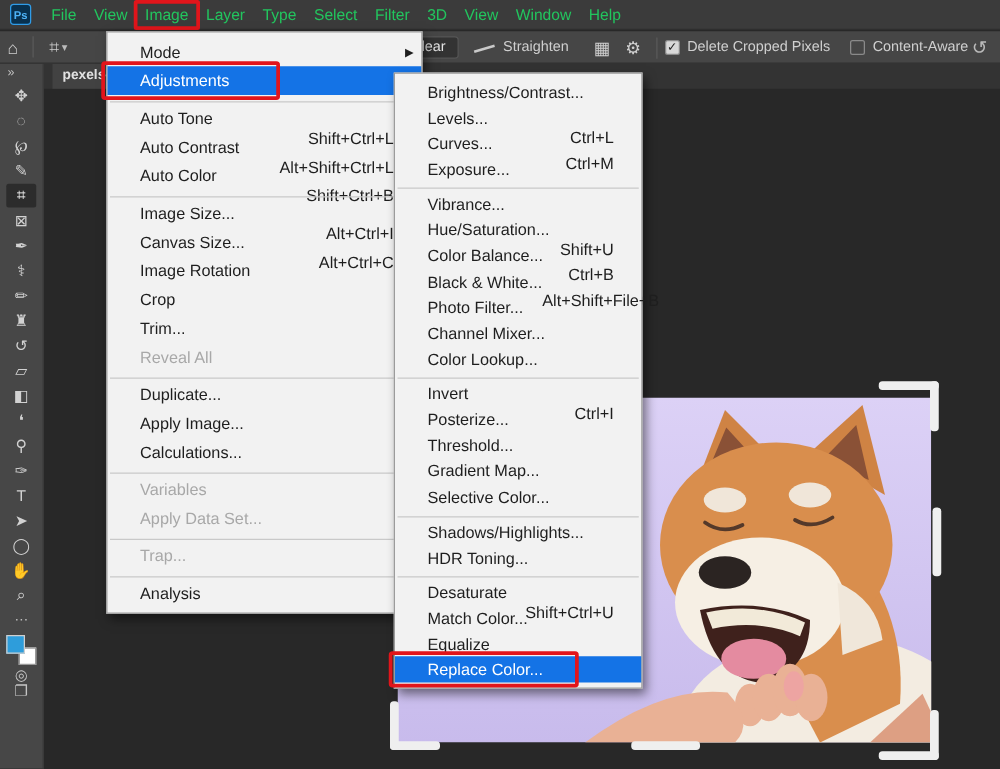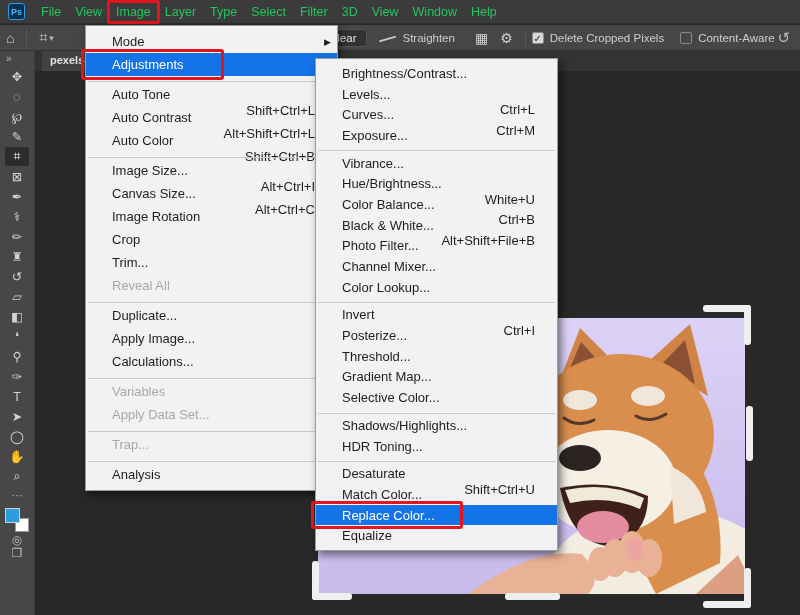--- a/index.html
+++ b/index.html
@@ -70,21 +70,21 @@
   .canvas { position:absolute; left:35px; top:71px; width:765px; height:544px;
             background:#282828; z-index:1; overflow:hidden; }
   .photo { position:absolute; left:283px; top:247px; width:427px; height:276px; }
   .photo svg { display:block; }
   .handle { position:absolute; background:#efefef; border-radius:3px; z-index:2; }
 
   
   .menu { position:absolute; background:#f2f2f2; border:1px solid #9b9b9b;
           box-shadow:3px 4px 8px rgba(0,0,0,.5); z-index:30; padding:4px 0; }
   .menu-image { left:85px; top:25px; width:253px; }
-  .submenu { left:315px; top:58px; width:243px; z-index:31;text-align:center; }
+  .submenu { left:315px; top:58px; width:199px; z-index:31;text-align:center; }
   .menu-row { position:relative; display:flex; align-items:center; height:23px;
               padding:0 22px 0 26px; font-size:13px; color:#1e1e1e; white-space:nowrap; }
   .submenu .menu-row { height:20.7px; }
   .menu-row .shortcut { margin-left:auto;margin-top:31px; }
   .menu-row .arrow { display:none; }
   .menu-row.submenu-flag .arrow { display:block; position:absolute; right:6px; top:50%;
               transform:translateY(-50%); font-size:9px; color:#1e1e1e; }
   .menu-row.disabled { color:#a8a8a8; }
   .menu-row.disabled .arrow { color:#a8a8a8; }
   .menu-row.highlighted { background:#1473e6; color:#ffffff; }
@@ -508,22 +508,22 @@
 
       </div>
 
       <div class="menu-row">
         <span class="label">Vibrance...</span>
         <span class="shortcut"></span>
 
       </div>
 
       <div class="menu-row">
-        <span class="label">Hue/Brightness...</span>
-        <span class="shortcut">White+U</span>
+        <span class="label">Hue/Saturation...</span>
+        <span class="shortcut">Shift+U</span>
 
       </div>
 
       <div class="menu-row">
         <span class="label">Color Balance...</span>
         <span class="shortcut">Ctrl+B</span>
 
       </div>
 
       <div class="menu-row">
@@ -615,26 +615,26 @@
         <span class="shortcut">Shift+Ctrl+U</span>
 
       </div>
 
       <div class="menu-row">
         <span class="label">Match Color...</span>
         <span class="shortcut"></span>
 
       </div>
 
+      <div class="menu-row">
+        <span class="label">Equalize</span>
+        <span class="shortcut"></span>
+
+      </div>
+
       <div class="menu-row highlighted annotated">
         <span class="label">Replace Color...</span>
         <span class="shortcut"></span>
 
       </div>
-
-      <div class="menu-row">
-        <span class="label">Equalize</span>
-        <span class="shortcut"></span>
-
-      </div>
     </div>
 
 </div>
 
 </body></html>

